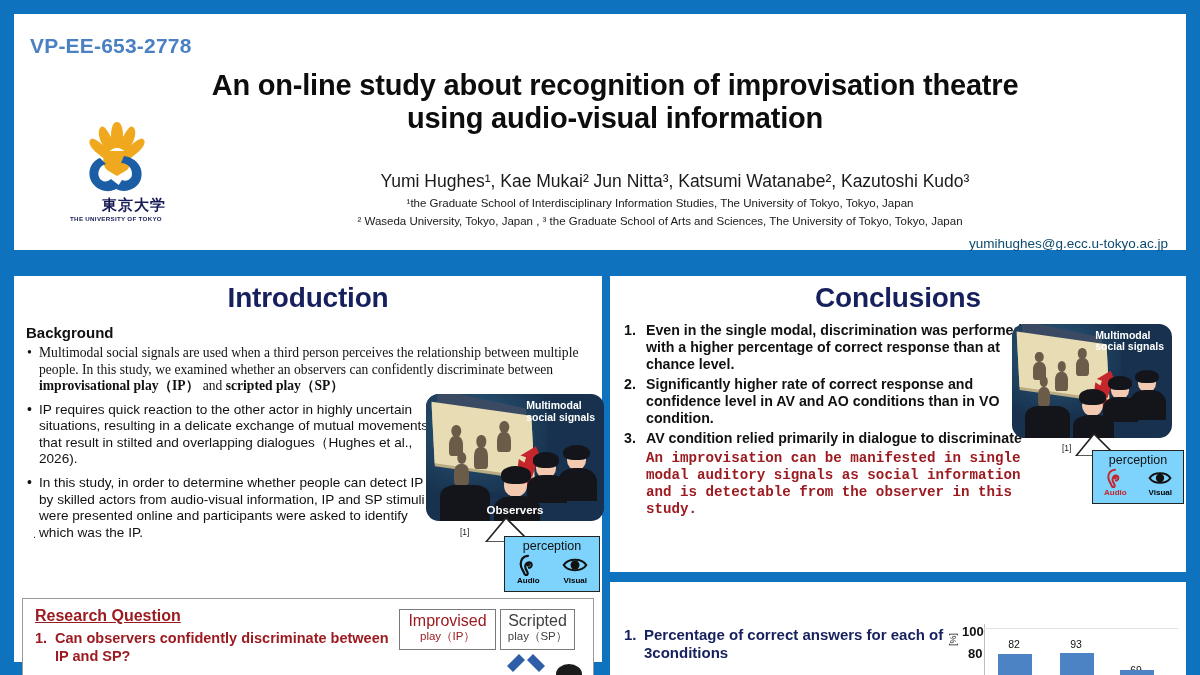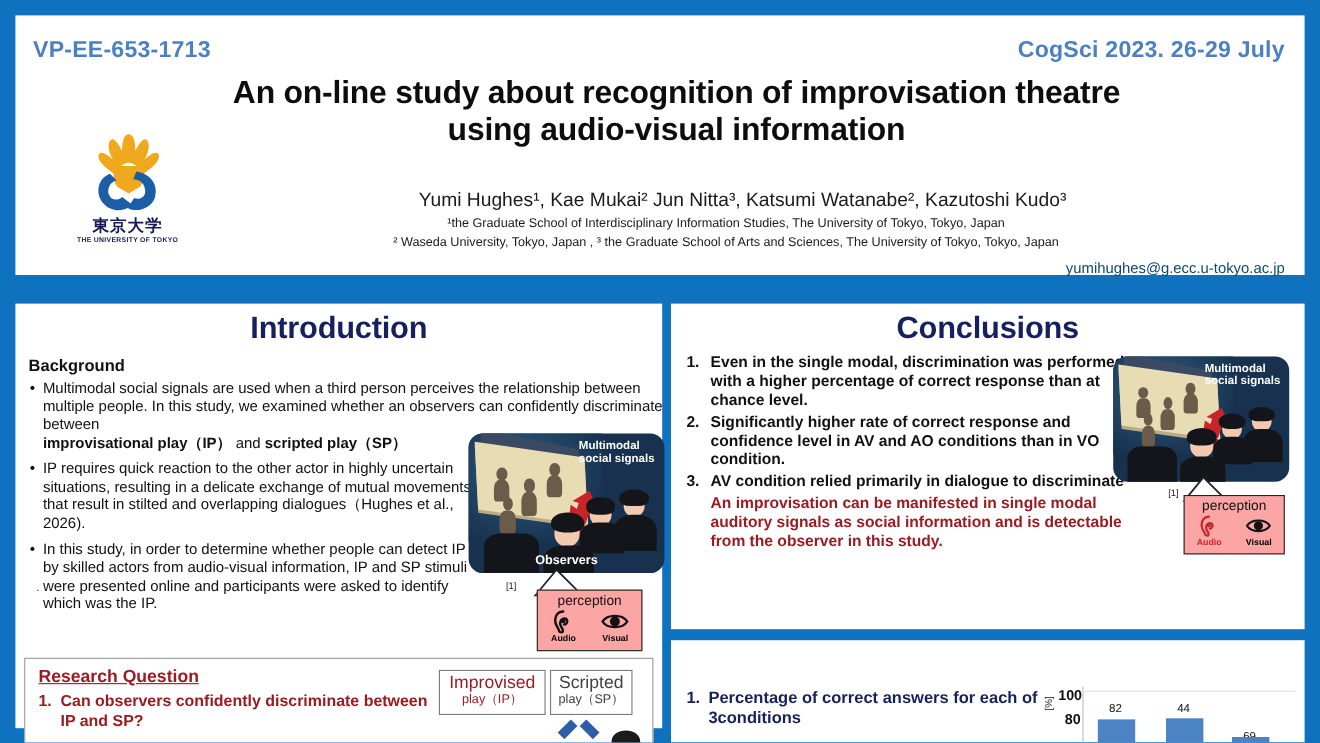--- a/index.html
+++ b/index.html
@@ -41,21 +41,21 @@
   #hdr-aff2{top:200px;}
   #hdr-mail{
     position:absolute;right:18px;top:222px;
     font-size:13.5px;color:#0c4a6e;
   }
 
   
   #logo{position:absolute;left:52px;top:104px;width:100px;height:116px;}
   #logo .mark{position:absolute;left:14px;top:0;width:74px;height:78px;}
   #logo .jp{
-    position:absolute;left:0;top:78px;width:100px;text-align:center;
+    position:absolute;left:0;top:78px;width:100px;text-align:right;
     font-size:15px;font-weight:bold;color:#171b55;letter-spacing:1px;
     font-family:"DejaVu Sans", sans-serif;
   }
   #logo .en{
     position:absolute;left:0;top:97px;width:100px;text-align:center;
     font-size:6.2px;font-weight:bold;color:#171b55;letter-spacing:.3px;
   }
 
   
   #intro{left:14px;top:276px;width:588px;height:386px;}
@@ -72,21 +72,21 @@
   
   .blist{margin:0;padding:0;list-style:none;}
   .blist li{position:relative;padding-left:13px;margin-bottom:7px;}
   .blist li:before{content:"\2022";position:absolute;left:1px;top:-1px;font-size:14px;}
 
   b.bold{font-weight:bold;}
 
   
   #intro-inner{position:absolute;left:12px;top:44px;right:8px;}
   #intro-bg{margin-top:4px;}
-  #intro-b1{width:574px;}
+  #intro-b1{width:574px;font-family:Liberation Serif, serif;}
   #intro-b2,#intro-b3{width:400px;}
   .stray-dot{position:absolute;left:7px;top:208px;font-size:11px;color:#333;}
 
   
   #rqbox{
     position:absolute;left:22px;top:598px;width:572px;height:82px;
     background:#fff;border:1px solid #9a9a9a;box-sizing:border-box;overflow:hidden;
   }
   #rq-title{
     position:absolute;left:12px;top:8px;font-size:16px;font-weight:bold;
@@ -109,21 +109,21 @@
   #pb-ip{left:399px;top:609px;width:97px;height:41px;}
   #pb-ip .l1,#pb-ip .l2{color:#9C1B21;}
   #pb-sp{left:500px;top:609px;width:75px;height:41px;}
   #pb-sp .l1,#pb-sp .l2{color:#404040;}
   #pb-arrows{position:absolute;left:497px;top:652px;width:60px;height:24px;}
 
   
   #concl-inner{position:absolute;left:14px;top:46px;width:400px;}
   .cl-item{font-size:14.2px;font-weight:bold;color:#111;line-height:1.2;margin-bottom:3px;position:relative;padding-left:22px;}
   .cl-item .num{position:absolute;left:0;top:0;}
-  .cl-red{font-size:14.2px;font-weight:bold;color:#9C1B21;line-height:1.2;margin-left:22px;}
+  .cl-red{font-size:14.2px;font-weight:bold;color:#9C1B21;line-height:1.2;margin-left:22px;font-family:Liberation Mono, monospace;}
 
   
   #res-inner{position:absolute;left:14px;top:44px;width:340px;}
   #res-item{font-size:15px;font-weight:bold;color:#16205C;line-height:1.22;position:relative;padding-left:20px;}
   #res-item .num{position:absolute;left:0;top:0;}
 
   
   #chart{position:absolute;left:338px;top:42px;width:230px;height:52px;overflow:hidden;}
   #chart .ylab{
     position:absolute;left:0;top:22px;font-size:9px;color:#111;
@@ -165,37 +165,37 @@
   .ms-label{
     position:absolute;right:5%;top:5%;
     font-size:10.5px;font-weight:bold;color:#fff;line-height:1.12;
   }
   .obs-label{
     position:absolute;left:50%;transform:translateX(-50%);bottom:4%;
     font-size:11.5px;font-weight:bold;color:#fff;
   }
   .cite{position:absolute;font-size:8.5px;color:#222;}
   .percept{
-    position:absolute;background:#fca5a5;border:1.6px solid #222;box-sizing:border-box;
+    position:absolute;background:#7dd3fc;border:1.6px solid #222;box-sizing:border-box;
     text-align:center;
+    margin-left:16px;
   }
   .percept .ttl{font-size:12.5px;color:#111;margin-top:2px;}
   .percept .icons{display:flex;justify-content:space-around;align-items:center;margin-top:1px;}
   .percept .cap{display:flex;justify-content:space-around;font-size:8px;font-weight:bold;margin-top:0px;}
   .callout{position:absolute;}
 </style>
 </head>
 <body>
 
 <div class="poster">
 
   <div class="panel" id="header">
 
-    <div id="hdr-id">VP-EE-653-1713</div>
-    <div id="hdr-conf">CogSci 2023. 26-29 July</div>
+    <div id="hdr-id">VP-EE-653-2778</div>
 
     <div id="hdr-authors">Yumi Hughes¹, Kae Mukai² Jun Nitta³, Katsumi Watanabe², Kazutoshi Kudo³</div>
 
     <div id="hdr-title">
       <span>An on-line study about recognition of improvisation theatre</span><br>
       <span>using audio-visual information</span>
     </div>
     <div id="hdr-aff2">² Waseda University, Tokyo, Japan , ³ the Graduate School of Arts and Sciences, The University of Tokyo, Tokyo, Japan</div>
     <div id="hdr-aff1">¹the Graduate School of Interdisciplinary Information Studies, The University of Tokyo, Tokyo, Japan</div>
     <div id="hdr-mail">yumihughes@g.ecc.u-tokyo.ac.jp</div>
@@ -395,21 +395,21 @@
     <div id="chart">
       <div class="ylab">[%]</div>
       <div class="tick" style="left:14px;top:0px;">100</div>
       <div class="tick" style="left:20px;top:22px;">80</div>
       <div class="axis"></div>
       <div class="grid" style="top:4px;"></div>
 
       <div class="vlabel" style="left:42px;top:14px;width:48px;">82</div>
       <div class="bar" style="left:50px;top:30px;width:34px;height:22px;"></div>
 
-      <div class="vlabel" style="left:104px;top:14px;width:48px;">44</div>
+      <div class="vlabel" style="left:104px;top:14px;width:48px;">93</div>
       <div class="bar" style="left:112px;top:29px;width:34px;height:23px;"></div>
 
       <div class="vlabel" style="left:164px;top:40px;width:48px;">69</div>
       <div class="bar" style="left:172px;top:46px;width:34px;height:6px;"></div>
     </div>
   </div>
 
 </div>
 
 </body></html>

